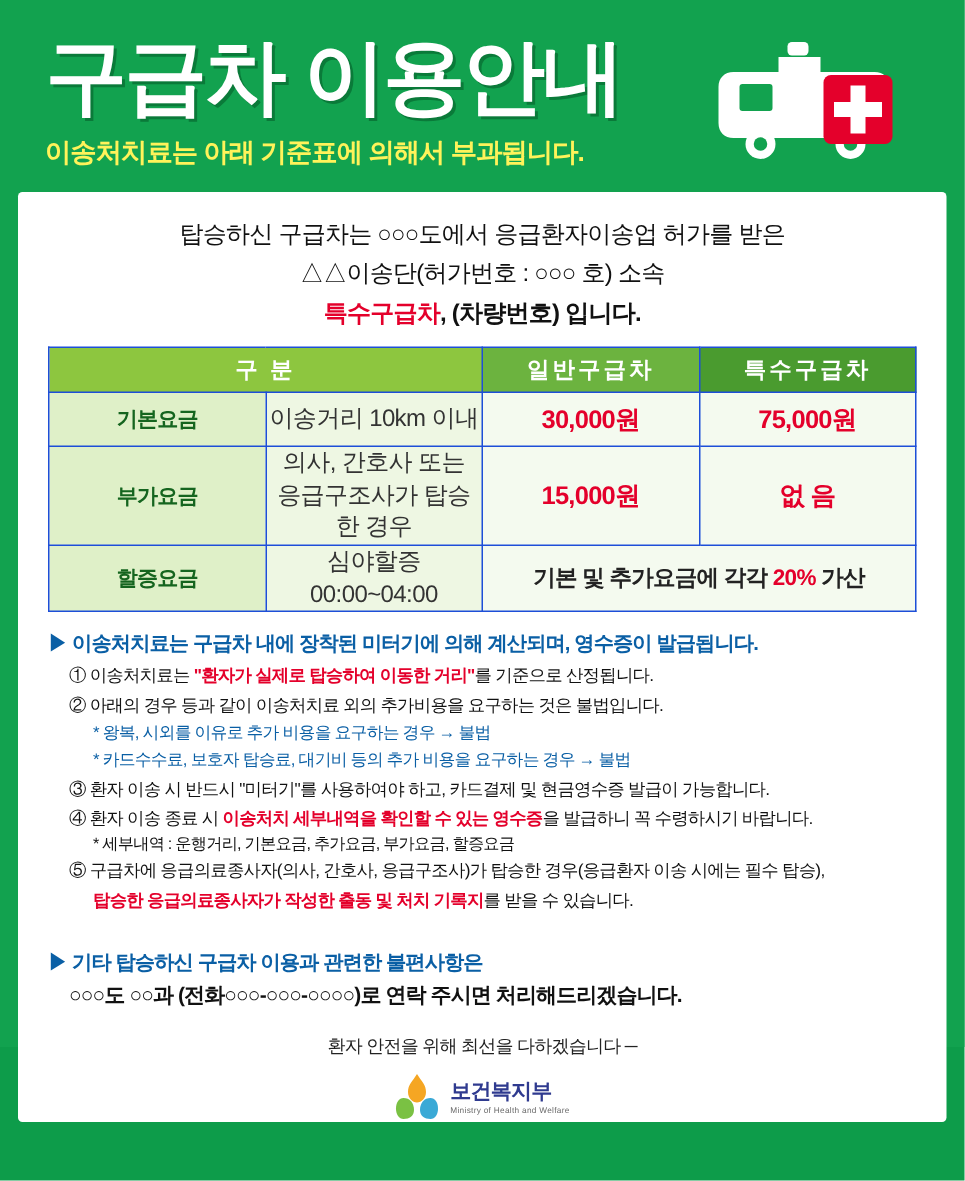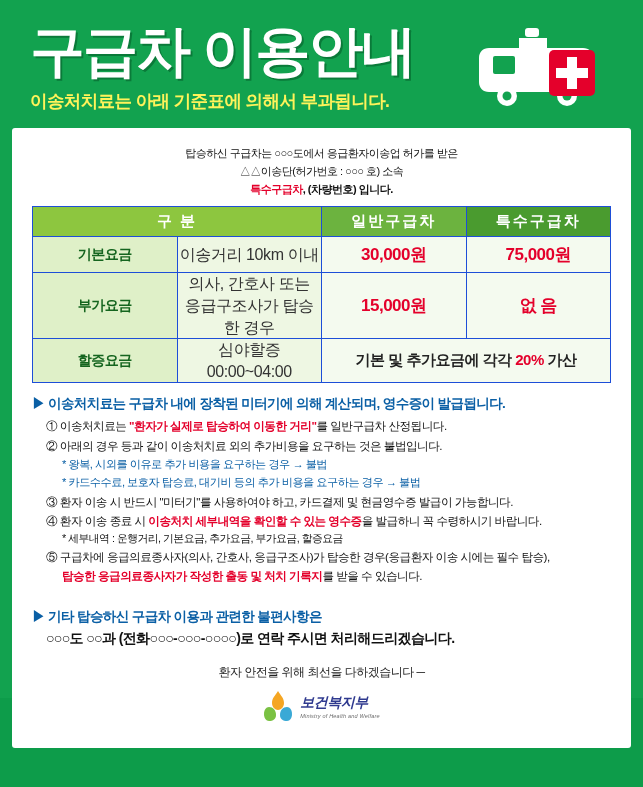--- a/index.html
+++ b/index.html
@@ -50,21 +50,21 @@
   .card {
     background: #ffffff;
     border-radius: 3px;
     padding: 16px 20px 10px 20px;
     height: 620px;
     position: relative;
   }
   .intro {
     text-align: center;
     line-height: 1.65;
-    font-size: 11px;
+    font-size: 16px;
     color: #111;
     letter-spacing: -0.5px;
     margin-bottom: 6px;
   }
   .intro .ln { display:block; }
   .intro b { font-weight: bold; }
   .red { color: #e4002b; font-weight: bold; }
   
   table.fee {
     width: 100%;
@@ -170,21 +170,20 @@
     margin-top: 16px;
     letter-spacing: -0.5px;
   }
   
   .logo-wrap {
     display: flex;
     align-items: center;
     justify-content: center;
     gap: 7px;
     margin-top: 8px;
-    font-style: italic;
   }
   .logo-mark { width: 30px; height: 34px; }
   .logo-text .kr {
     font-size: 14px; font-weight: bold; color: #2f3a8f; letter-spacing: -0.5px;
   }
   .logo-text .en {
     font-size: 5.5px; color: #6b6b6b; letter-spacing: 0.2px; margin-top: 1px;
   }
 </style>
 </head>
@@ -250,21 +249,21 @@
           <td class="desc">심야할증 00:00~04:00</td>
           <td class="wide" colspan="2"><span>기본 및 추가요금에 각각 </span><span class="hl">20%</span><span> 가산</span></td>
         </tr>
       </tbody>
     </table>
 
     <div class="notes">
       <div class="note-head">▶ 이송처치료는 구급차 내에 장착된 미터기에 의해 계산되며, 영수증이 발급됩니다.</div>
 
       <div class="lvl1">
-        <span>① 이송처치료는 </span><span class="r b">"환자가 실제로 탑승하여 이동한 거리"</span><span>를 일반구급차 산정됩니다.</span>
+        <span>① 이송처치료는 </span><span class="r b">"환자가 실제로 탑승하여 이동한 거리"</span><span>를 기준으로 산정됩니다.</span>
       </div>
       <div class="lvl1">② 아래의 경우 등과 같이 이송처치료 외의 추가비용을 요구하는 것은 불법입니다.</div>
       <div class="lvl2">* 왕복, 시외를 이유로 추가 비용을 요구하는 경우 → 불법</div>
       <div class="lvl2">* 카드수수료, 보호자 탑승료, 대기비 등의 추가 비용을 요구하는 경우 → 불법</div>
       <div class="lvl1">③ 환자 이송 시 반드시 "미터기"를 사용하여야 하고, 카드결제 및 현금영수증 발급이 가능합니다.</div>
       <div class="lvl1">
         <span>④ 환자 이송 종료 시 </span><span class="r b">이송처치 세부내역을 확인할 수 있는 영수증</span><span>을 발급하니 꼭 수령하시기 바랍니다.</span>
       </div>
       <div class="sub-note">* 세부내역 : 운행거리, 기본요금, 추가요금, 부가요금, 할증요금</div>
       <div class="lvl1">⑤ 구급차에 응급의료종사자(의사, 간호사, 응급구조사)가 탑승한 경우(응급환자 이송 시에는 필수 탑승),</div>

